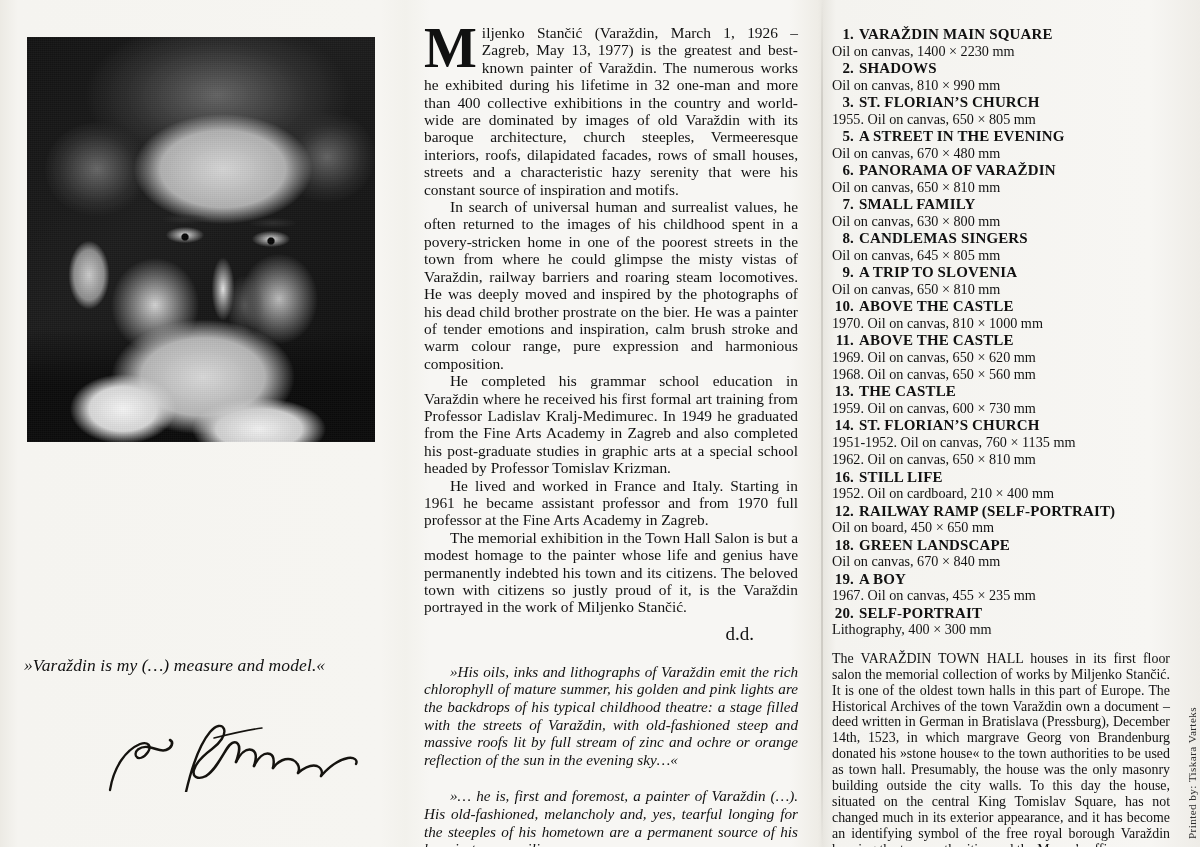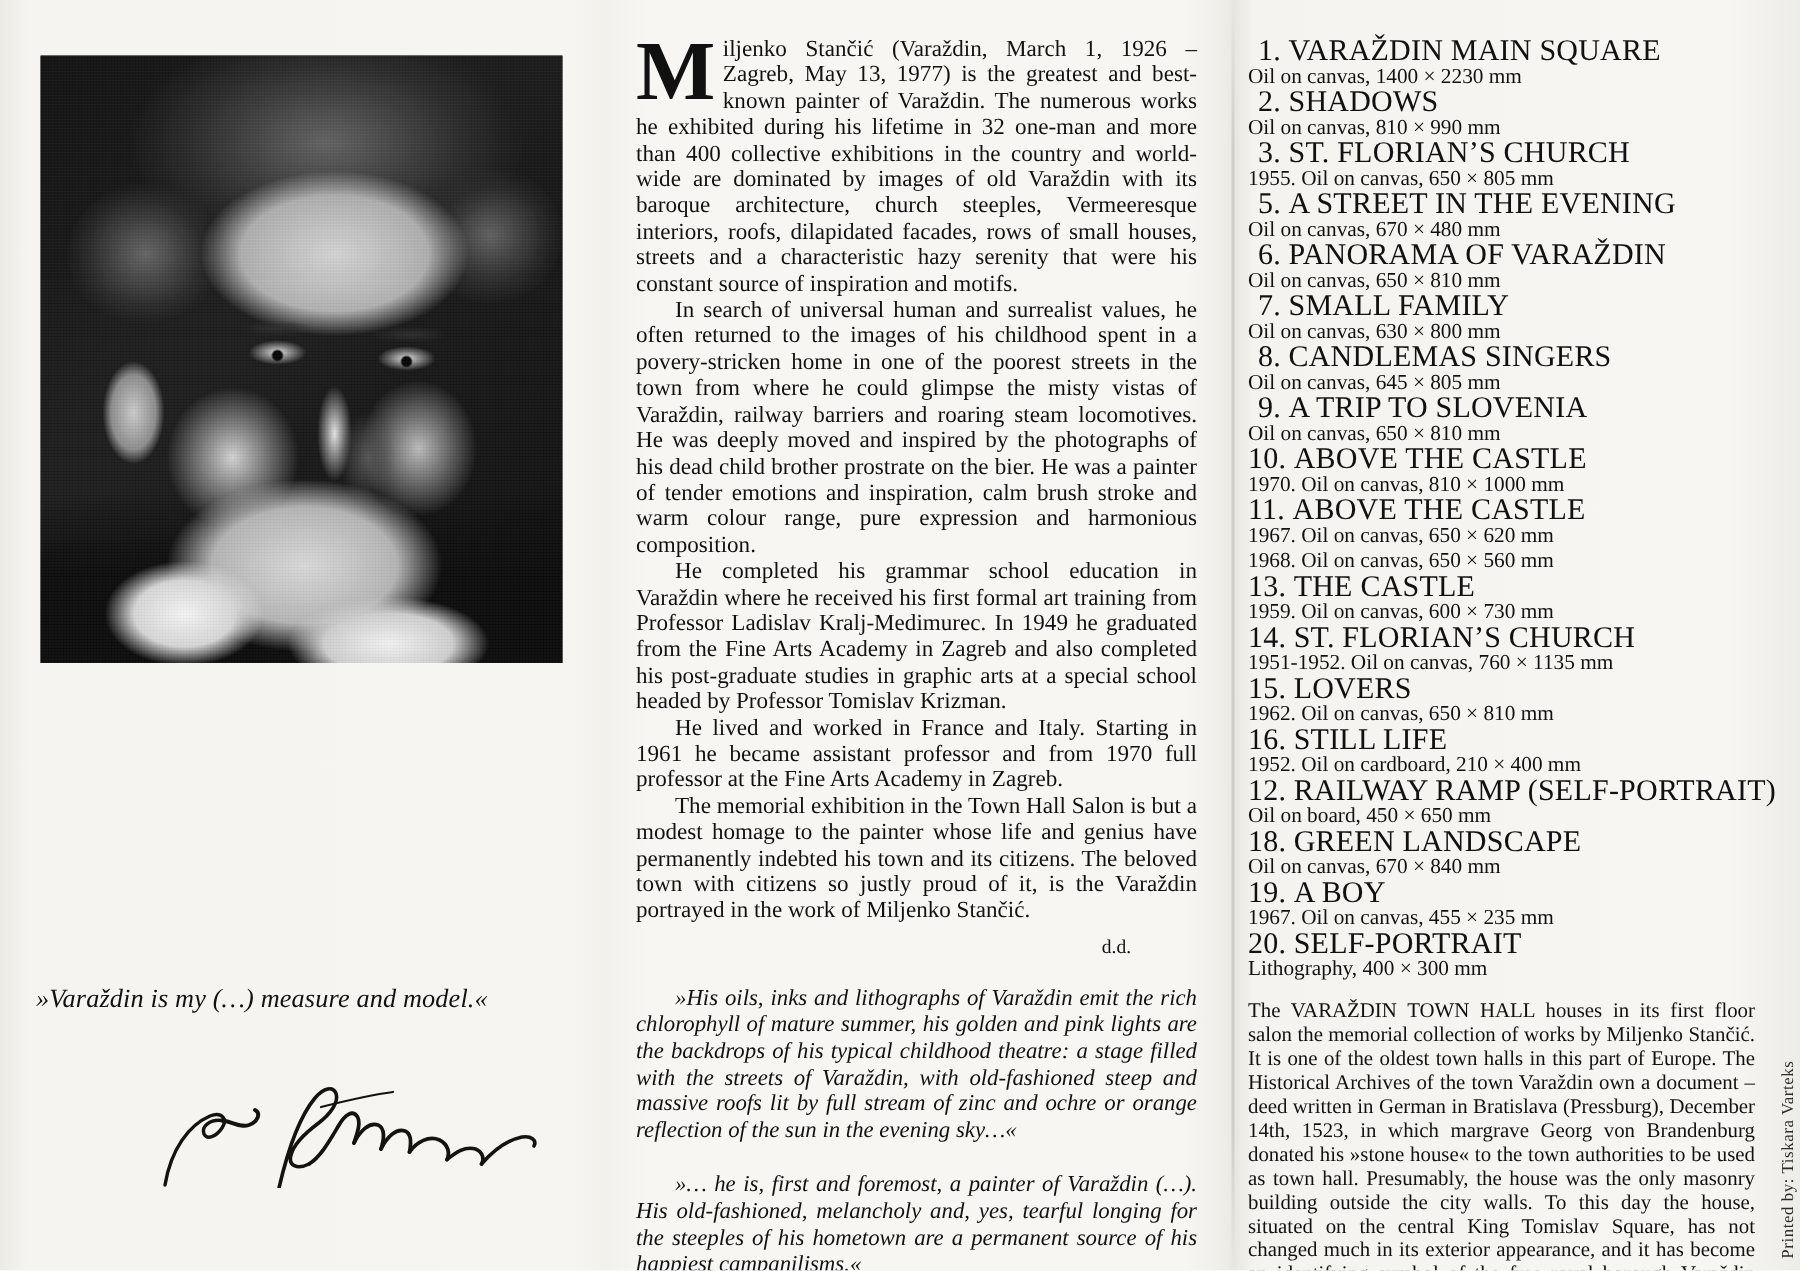--- a/index.html
+++ b/index.html
@@ -134,21 +134,21 @@
     float: left;
     font-size: 56px;
     line-height: 44px;
     font-weight: 700;
     padding: 2px 5px 0 0;
     font-family: "Liberation Serif", serif;
   }
   #essay-signoff {
     margin: 7px 0 0 0;
     text-align: right;
-    font-size: 13px;
+    font-size: 19px;
     padding-right: 44px;
   }
   .quote-par {
     margin: 0;
     text-align: justify;
     font-style: italic;
     font-size: 15.2px;
     line-height: 17.6px;
     text-indent: 26px;
   }
@@ -163,22 +163,22 @@
   }
 
   
   #catalogue-column {
     position: absolute;
     left: 832px; top: 26px;
     width: 344px;
   }
   .cat-item { margin-bottom: 1px; }
   .cat-title {
-    font-weight: 400;
-    font-size: 20px;
+    font-weight: 700;
+    font-size: 15px;
     line-height: 16.6px;
     letter-spacing: .15px;
     white-space: nowrap;
   }
   .cat-num { display: inline-block; min-width: 22px; text-align: right; margin-right: 5px; }
   .cat-medium {
     font-size: 14.2px;
     line-height: 16.4px;
     text-align: left;
     padding-right: 20px;
@@ -287,35 +287,34 @@
         <div class="cat-item">
           <div class="cat-title"><span class="cat-num">9.</span><span>A TRIP TO SLOVENIA</span></div>
           <div class="cat-medium">Oil on canvas, 650 × 810 mm</div>
         </div>
         <div class="cat-item">
           <div class="cat-title"><span class="cat-num">10.</span><span>ABOVE THE CASTLE</span></div>
           <div class="cat-medium">1970. Oil on canvas, 810 × 1000 mm</div>
         </div>
         <div class="cat-item">
           <div class="cat-title"><span class="cat-num">11.</span><span>ABOVE THE CASTLE</span></div>
-          <div class="cat-medium">1967. Oil on canvas, 650 × 620 mm</div>
+          <div class="cat-medium">1969. Oil on canvas, 650 × 620 mm</div>
         </div>
         <div class="cat-item">
           <div class="cat-medium">1968. Oil on canvas, 650 × 560 mm</div>
         </div>
         <div class="cat-item">
           <div class="cat-title"><span class="cat-num">13.</span><span>THE CASTLE</span></div>
           <div class="cat-medium">1959. Oil on canvas, 600 × 730 mm</div>
         </div>
         <div class="cat-item">
           <div class="cat-title"><span class="cat-num">14.</span><span>ST. FLORIAN’S CHURCH</span></div>
           <div class="cat-medium">1951-1952. Oil on canvas, 760 × 1135 mm</div>
         </div>
         <div class="cat-item">
-          <div class="cat-title"><span class="cat-num">15.</span><span>LOVERS</span></div>
           <div class="cat-medium">1962. Oil on canvas, 650 × 810 mm</div>
         </div>
         <div class="cat-item">
           <div class="cat-title"><span class="cat-num">16.</span><span>STILL LIFE</span></div>
           <div class="cat-medium">1952. Oil on cardboard, 210 × 400 mm</div>
         </div>
         <div class="cat-item">
           <div class="cat-title"><span class="cat-num">12.</span><span>RAILWAY RAMP (SELF-PORTRAIT)</span></div>
           <div class="cat-medium">Oil on board, 450 × 650 mm</div>
         </div>

